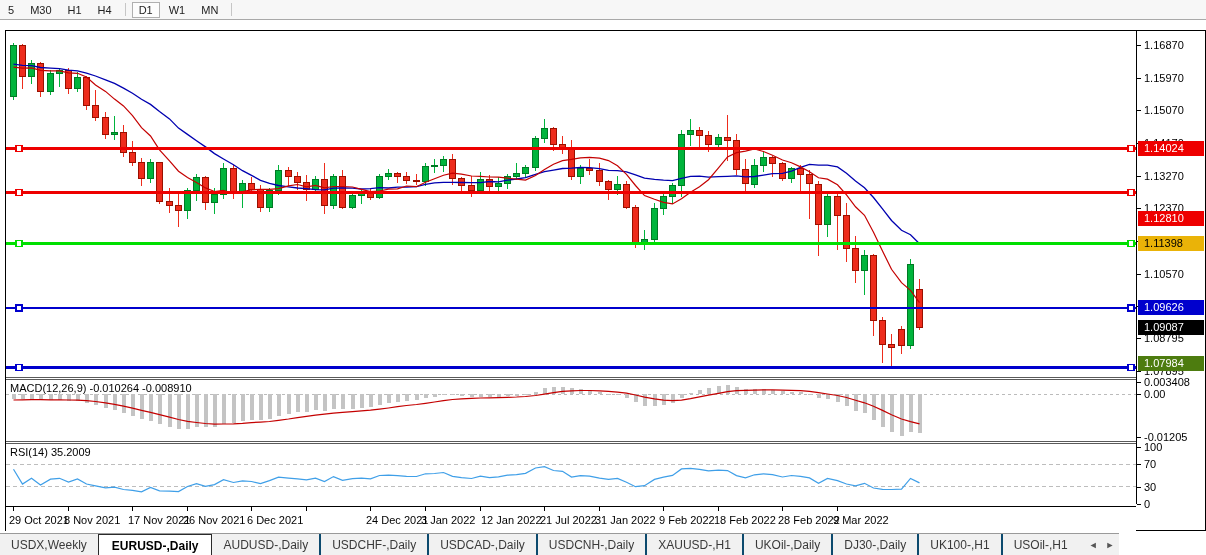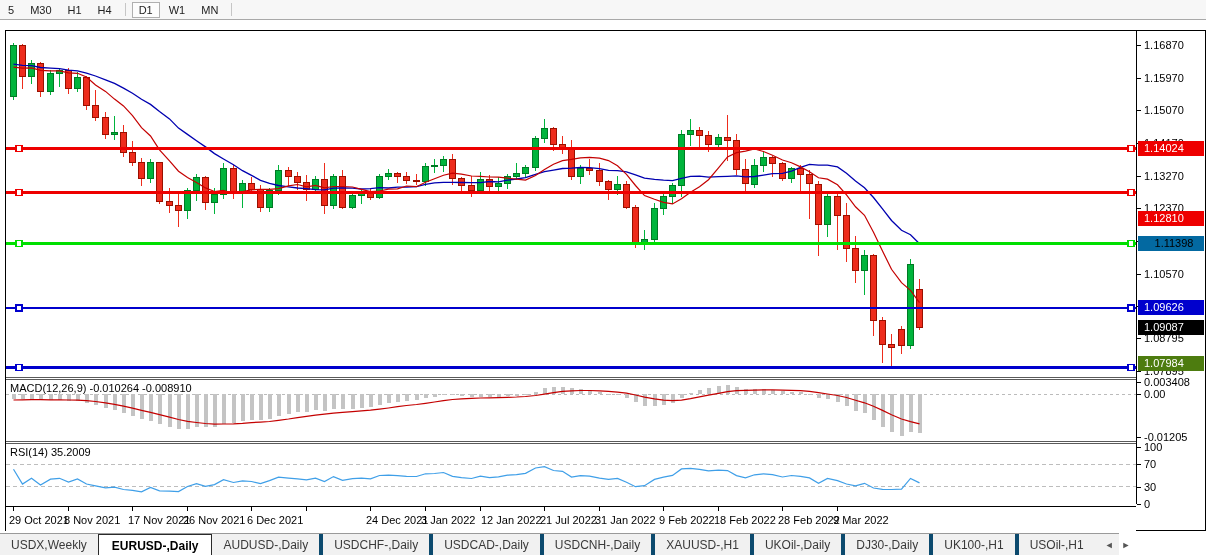--- a/index.html
+++ b/index.html
@@ -31,21 +31,21 @@
          box-sizing:border-box;z-index:7;}
   
   #time-axis{position:absolute;left:0;top:475px;width:1130px;height:24px;background:#fff;border-top:1px solid #000;}
   .dtick{position:absolute;top:0;width:1px;height:4px;background:#000;}
   .dlab{position:absolute;top:7px;font-size:11px;color:#000;white-space:nowrap;}
   
   #tabbar{position:absolute;left:0;top:533px;width:1119px;height:22px;background:#f1f1f1;
           border-top:1px solid #9a9a9a;display:flex;align-items:stretch;font-size:12px;color:#3a3a3a;}
   .tab{display:flex;align-items:center;padding:0 11px;cursor:default;white-space:nowrap;}
   .tab.active{background:#fff;border:1px solid #2a2a2a;border-bottom:none;font-weight:bold;color:#000;padding:0 13px;}
-  .tab.inactive + .tab.inactive{border-left:4px solid #0c4a6e;}
+  .tab.inactive + .tab.inactive{border-left:2px solid #0c4a6e;}
   #tab-scroll{margin-left:auto;display:flex;align-items:center;gap:8px;padding:0 10px;color:#555;font-size:9px;}
 </style>
 </head>
 <body>
 
 <div id="stage">
 
   <div id="toolbar">
     <button class="tf">5</button>
     <button class="tf">M30</button>
@@ -501,21 +501,21 @@
         <div class="ptick" style="top: 450px;">
           <div class="tk"></div>
           <div class="tx">30</div>
         </div>
         <div class="ptick" style="top: 467px;">
           <div class="tk"></div>
           <div class="tx">0</div>
         </div>
         <div class="badge" style="top: 110px; background: rgb(238, 0, 0); color: rgb(255, 255, 255);">1.14024</div>
         <div class="badge" style="top: 154px; background: rgb(238, 0, 0); color: rgb(255, 255, 255); margin-top: 26px;">1.12810</div>
-        <div class="badge" style="top: 205px; background: #0369a1; color: rgb(0, 0, 0); text-align: center;">1.11398</div>
+        <div class="badge" style="top: 205px; background: #eab308; color: rgb(0, 0, 0);">1.11398</div>
         <div class="badge" style="top: 269px; background: rgb(0, 0, 205); color: rgb(255, 255, 255);">1.09626</div>
         <div class="badge" style="top: 325px; background: #4d7c0f; color: rgb(255, 255, 255);">1.07984</div>
         <div class="badge" style="top: 289px; background: rgb(0, 0, 0); color: rgb(255, 255, 255);">1.09087</div>
       </div>
   </div>
 
   <div id="tabbar">
     <span class="tab inactive">USDX,Weekly</span>
     <span class="tab active">EURUSD-,Daily</span>
     <span class="tab inactive">AUDUSD-,Daily</span>

